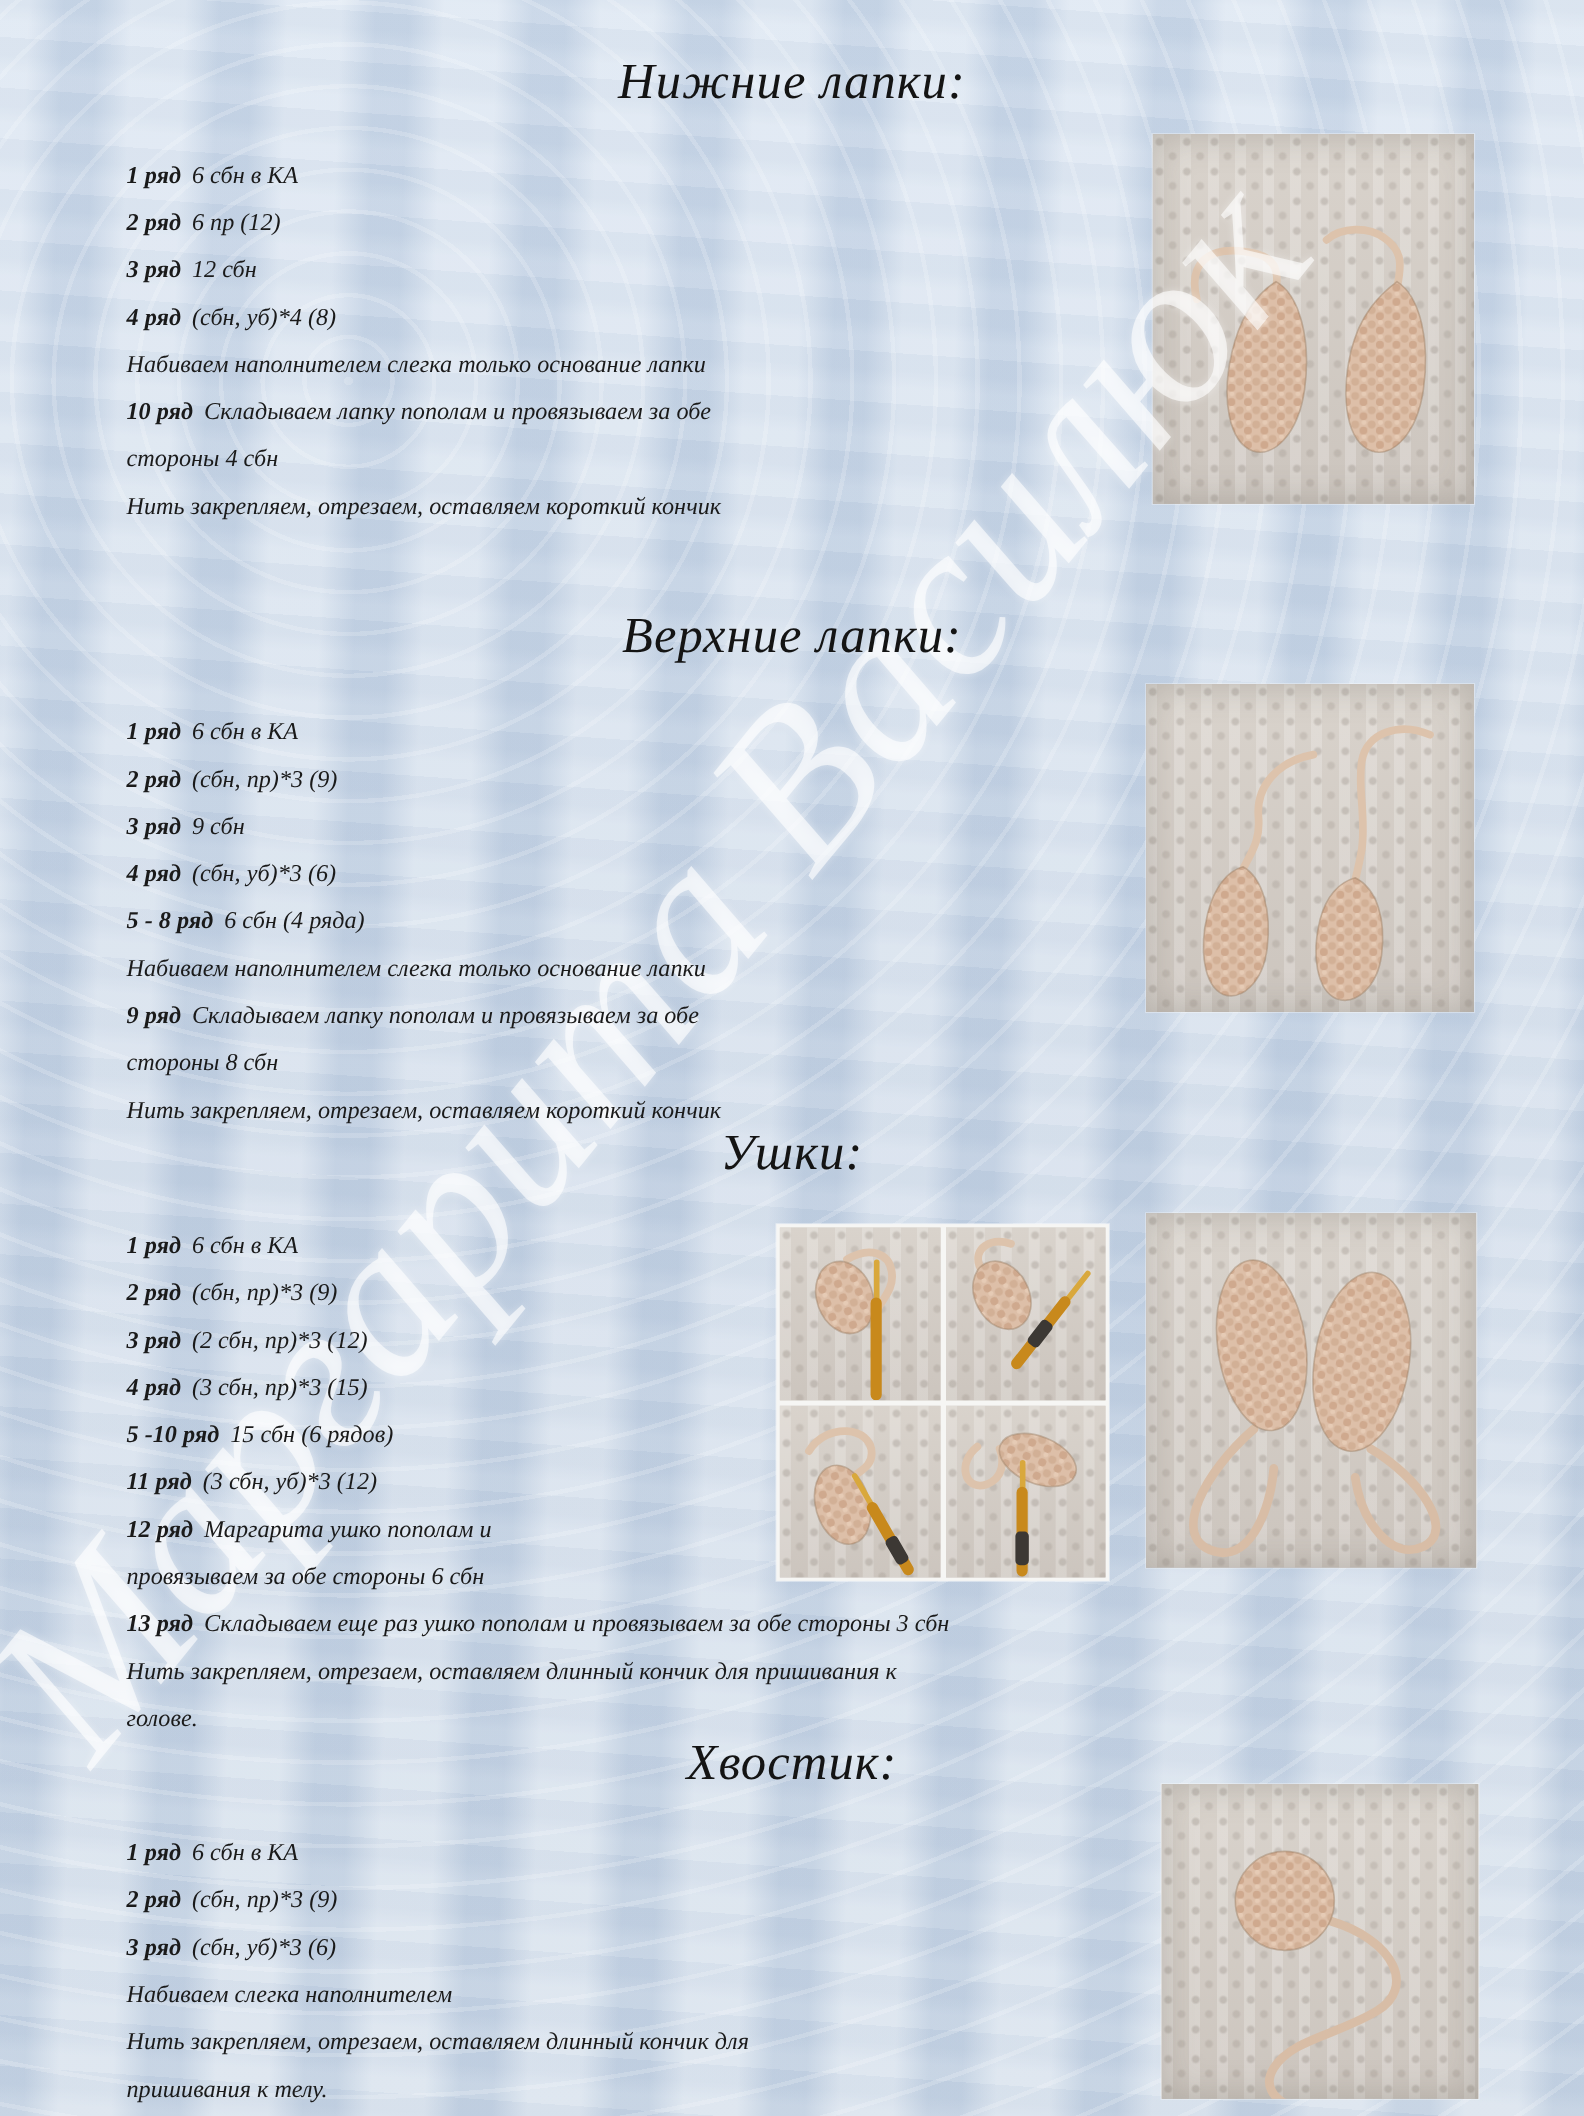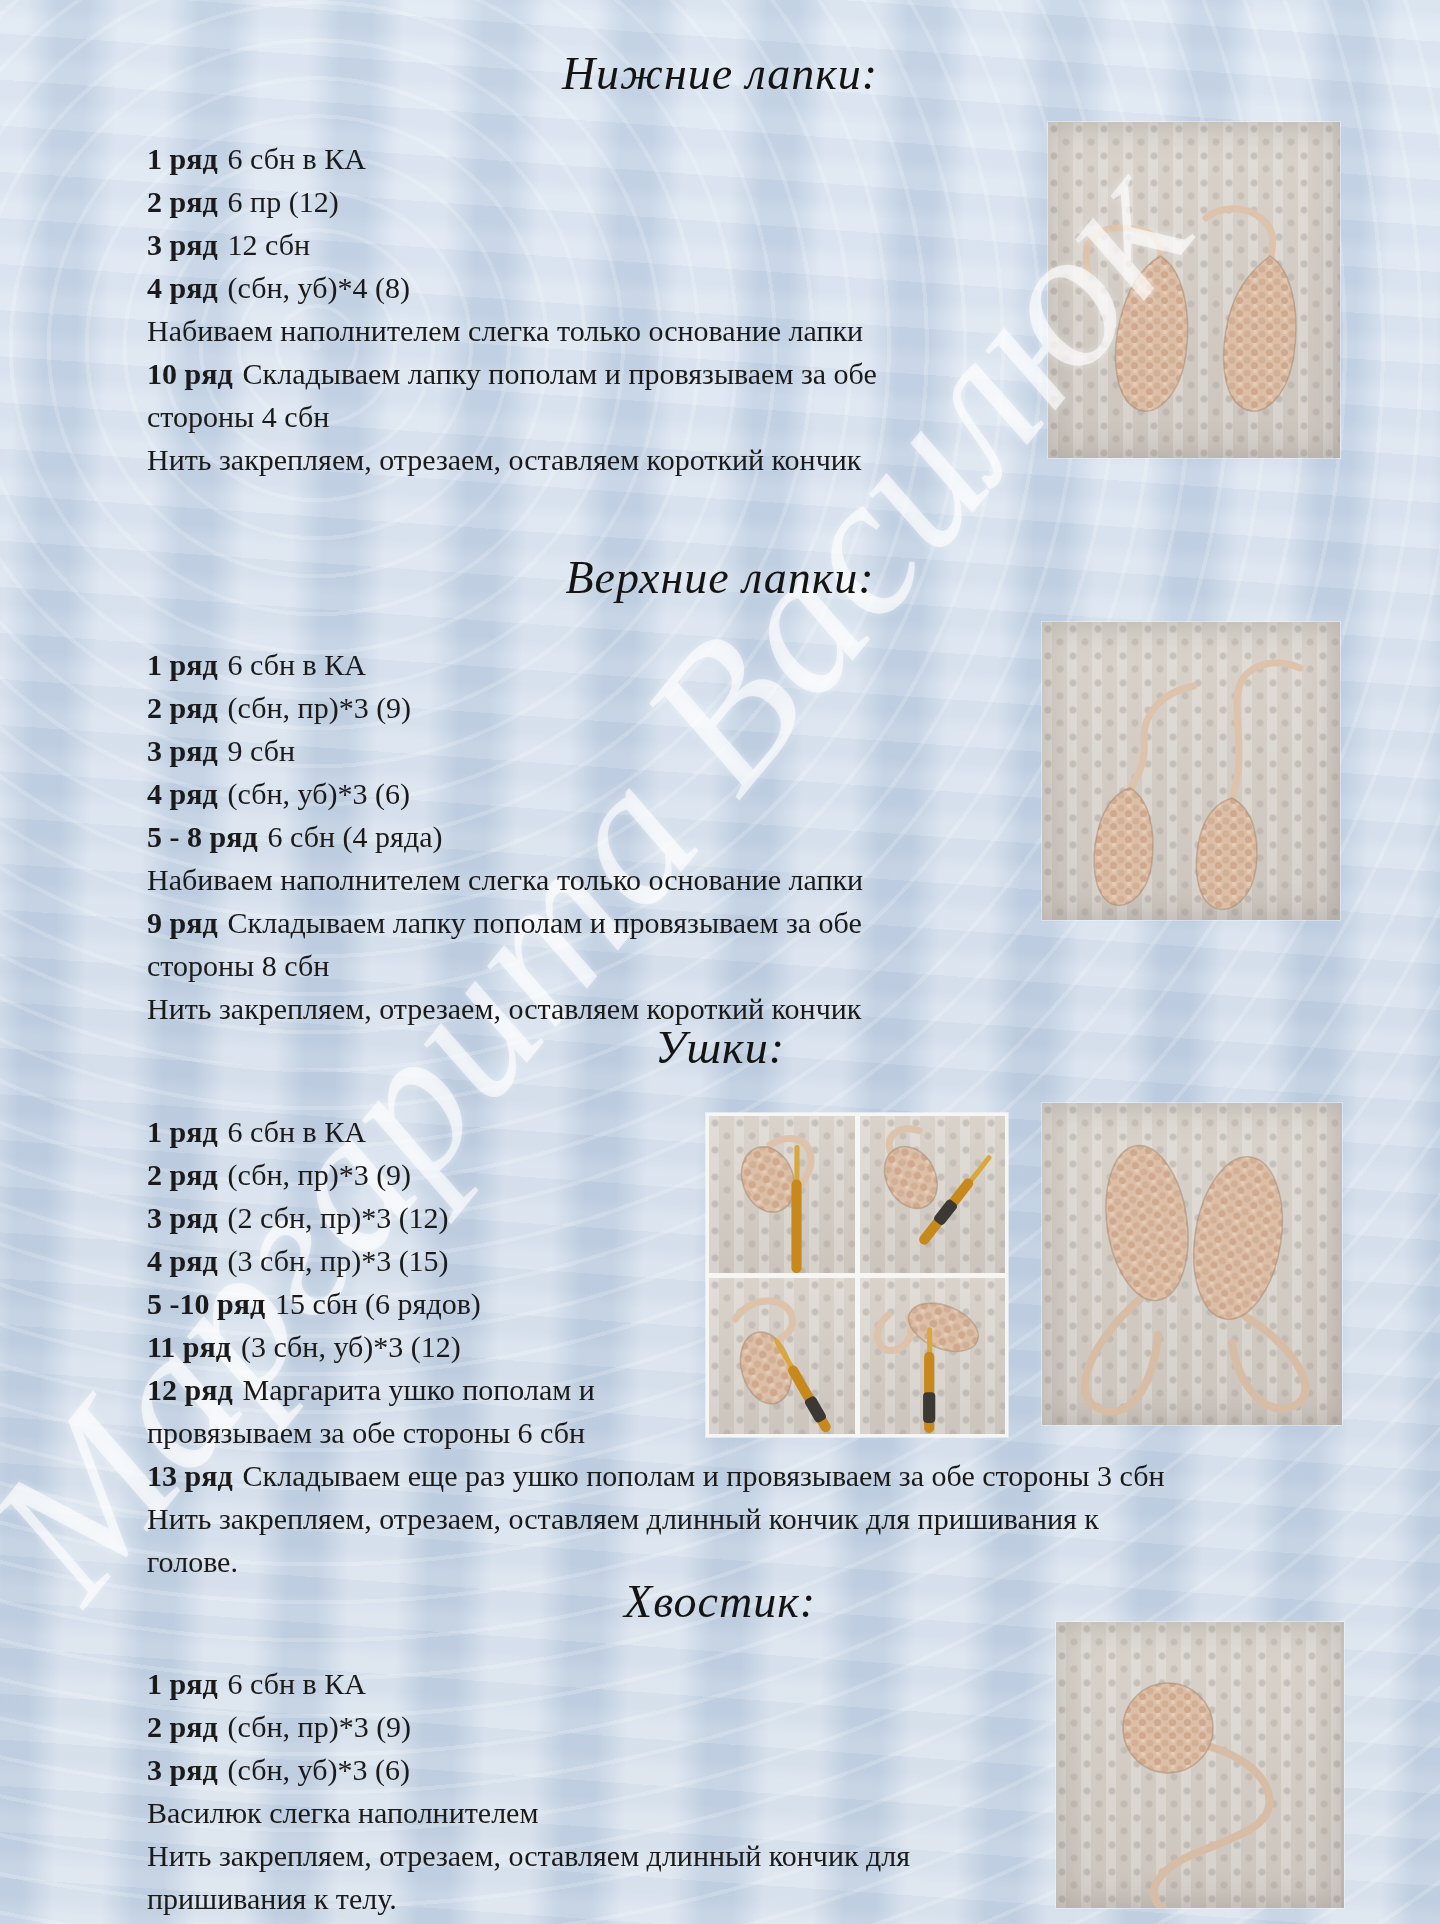--- a/index.html
+++ b/index.html
@@ -35,24 +35,24 @@
     text-align:center;
     font-weight:normal;font-style:italic;
     font-size:46px;line-height:52px;
     color:#141414;
     letter-spacing:1px;
     margin:0;
   }
   .sec{
     position:absolute;left:115px;
     z-index:4;
-    font-size:30px;line-height:43px;
+    font-style:italic;
+    font-size:22px;line-height:43px;
     color:#1a1a1a;
     white-space:nowrap;
-    margin-left:32px;
   }
   .line b{font-weight:700;margin-right:10px;}
   .line b:empty{margin-right:0;}
   .photo{
     position:absolute;
     z-index:2;
     box-shadow:inset 0 0 34px rgba(90,85,78,.28), 0 0 0 1px rgba(255,255,255,.35);
   }
   .knit{
     background-color:#d3ccc5;
@@ -229,21 +229,21 @@
       </g>
     </svg>
   </div>
 
   <h1 class="title" style="top:1576px">Хвостик:</h1>
 
   <div class="sec" style="top:1662px">
     <div class="line"><b>1 ряд</b><span>6 сбн в КА</span></div>
     <div class="line"><b>2 ряд</b><span>(сбн, пр)*3 (9)</span></div>
     <div class="line"><b>3 ряд</b><span>(сбн, уб)*3 (6)</span></div>
-    <div class="line"><b></b><span>Василюк слегка  наполнителем</span></div>
+    <div class="line"><b></b><span>Набиваем слегка  наполнителем</span></div>
     <div class="line"><b></b><span>Нить закрепляем, отрезаем, оставляем длинный кончик для</span></div>
     <div class="line"><b></b><span>пришивания к телу.</span></div>
   </div>
 
   <div class="photo knit knit-light" style="left:1056px;top:1622px;width:288px;height:286px">
     <svg viewBox="0 0 288 286">
       <g>
         <path class="cord" d="M152,124 C214,142 230,186 196,206 C160,228 118,232 102,258 C92,274 102,286 116,292" stroke-width="9"></path>
         <circle class="piece" cx="112" cy="106" r="45"></circle>
       </g>

